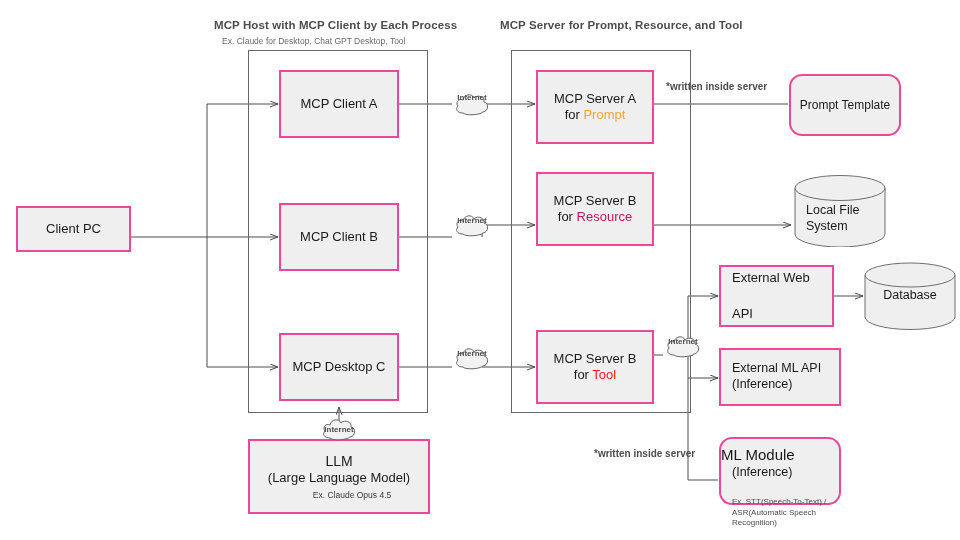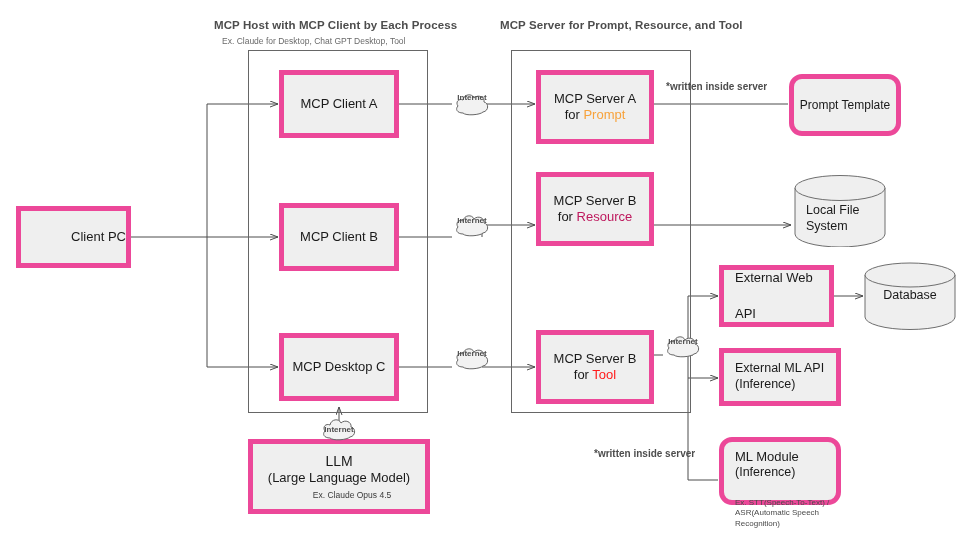--- a/index.html
+++ b/index.html
@@ -3,21 +3,21 @@
 <meta charset="utf-8">
 <style>
   html,body{margin:0;padding:0;background:#ffffff;}
   body{width:960px;height:540px;overflow:hidden;
        font-family:"Liberation Sans","DejaVu Sans",sans-serif;color:#000;}
   #stage{position:relative;width:960px;height:540px;}
   svg#wires{position:absolute;left:0;top:0;width:960px;height:540px;}
 
   .node{position:absolute;box-sizing:border-box;display:flex;
         flex-direction:column;align-items:center;justify-content:center;
-        text-align:center;background:#efefef;border:5px solid #ec4899;
+        text-align:center;background:#efefef;border:2px solid #ec4899;
         font-size:13px;line-height:1.25;color:#1a1a1a;}
   .node.round{border-radius:13px;}
   .container-box{position:absolute;box-sizing:border-box;
         background:transparent;border:1px solid #666;}
   .sect-title{position:absolute;font-size:11.5px;font-weight:bold;color:#4d4d4d;
         letter-spacing:.1px;white-space:nowrap;}
   .sect-sub{position:absolute;font-size:8.5px;color:#6a6a6a;white-space:nowrap;}
   .note{position:absolute;font-size:10px;font-weight:bold;color:#4d4d4d;
         white-space:nowrap;}
   .sub{font-size:8px;color:#4a4a4a;line-height:1.3;margin-top:17px;
@@ -82,21 +82,21 @@
     </g>
   </svg>
 
   <div class="sect-title" style="left:214px;top:19px;">MCP Host with MCP Client by Each Process</div>
   <div class="sect-sub" style="left:222px;top:36px;">Ex. Claude for Desktop, Chat GPT Desktop, Tool</div>
   <div class="sect-title" style="left:500px;top:19px;">MCP Server for Prompt, Resource, and Tool</div>
 
   <div class="container-box" style="left:248px;top:50px;width:180px;height:363px;"></div>
   <div class="container-box" style="left:511px;top:50px;width:180px;height:363px;"></div>
 
-  <div class="node" style="left:16px;top:206px;width:115px;height:62px;align-items:flex-end;">
+  <div class="node" style="left:16px;top:206px;width:115px;height:46px;">
     <span>Client PC</span>
   </div>
 
   <div class="node" style="left:279px;top:70px;width:120px;height:68px;">
     <span>MCP Client A</span>
   </div>
   <div class="node" style="left:279px;top:203px;width:120px;height:68px;">
     <span>MCP Client B</span>
   </div>
   <div class="node" style="left:279px;top:333px;width:120px;height:68px;">
@@ -156,22 +156,22 @@
   </div>
 
   <div class="node" style="left:719px;top:348px;width:122px;height:58px;
               align-items:flex-start;padding-left:11px;">
     <span style="text-align:left;width:100%;font-size:12.5px;">External ML API</span>
     <span style="text-align:left;width:100%;font-size:12.5px;">(Inference)</span>
   </div>
 
   <div class="node round" style="left:719px;top:437px;width:122px;height:68px;
               align-items:flex-start;justify-content:flex-start;padding-top:7px;">
-    <span style="text-align:left;width:100%;padding-left:11px;box-sizing:border-box;
-                 font-size:13px;">ML Module</span>
+    <span style="text-align:left;width:100%;box-sizing:border-box;
+                 font-size:15px;">ML Module</span>
     <span style="text-align:left;width:100%;padding-left:11px;box-sizing:border-box;
                  font-size:12.5px;">(Inference)</span>
     <span class="sub" style="padding-left:11px;">Ex.  STT(Speech-To-Text) / ASR(Automatic Speech Recognition)</span>
   </div>
 
   <div class="note" style="left:666px;top:81px;">*written inside server</div>
   <div class="note" style="left:594px;top:448px;">*written inside server</div>
 
   <div class="cloud" style="left:452px;top:89px;">
     <svg width="40" height="30" viewBox="0 0 40 30">

